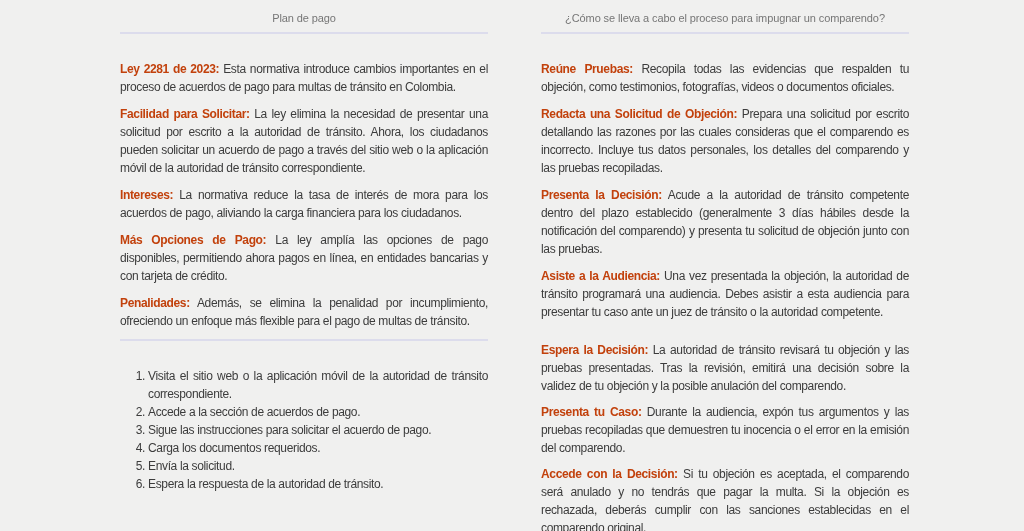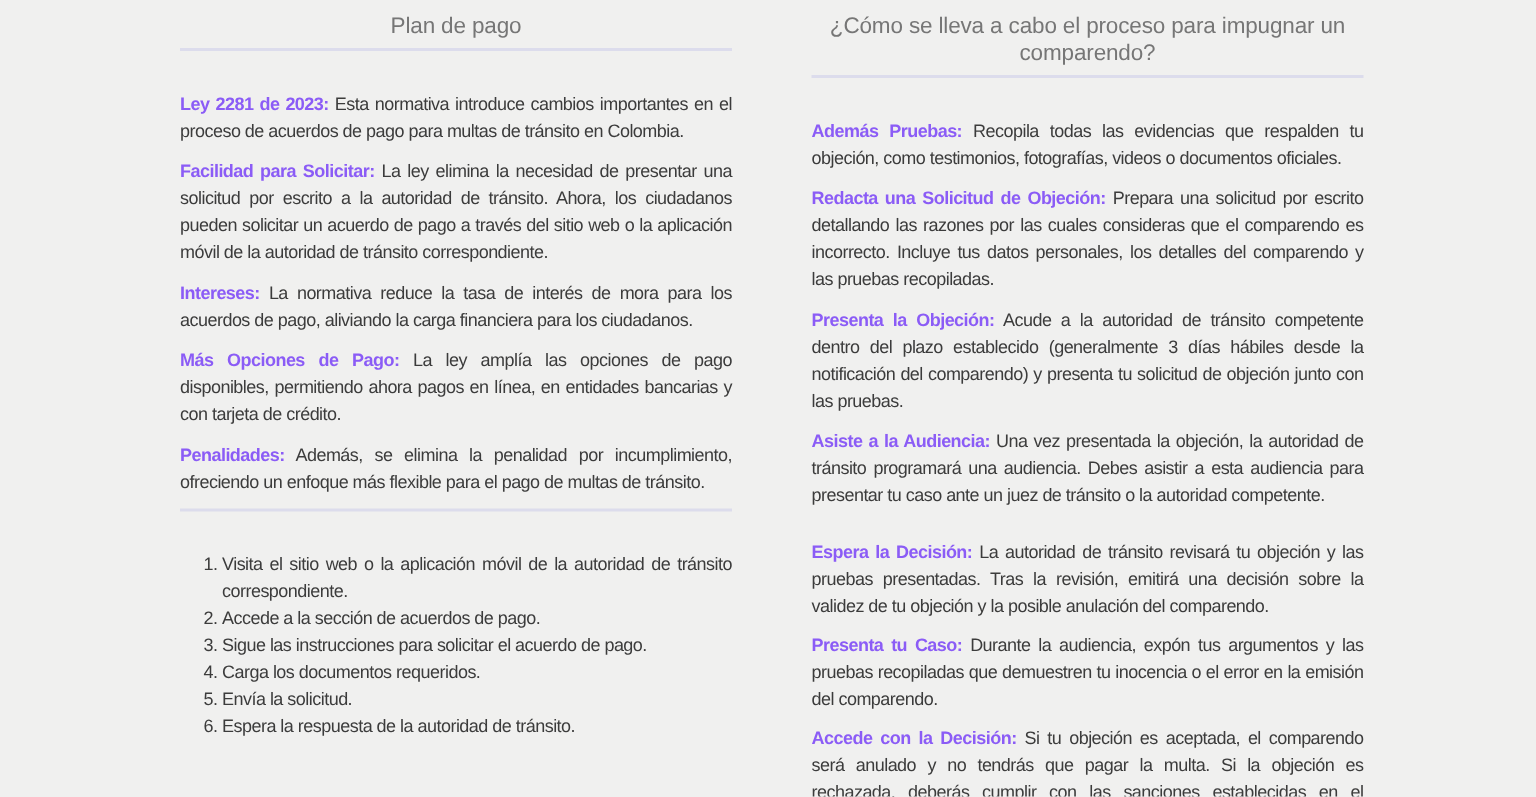--- a/index.html
+++ b/index.html
@@ -16,21 +16,21 @@
     display: flex;
     gap: 53px;
     padding: 9px 116px 0 120px;
   }
   .col {
     width: 368px;
     flex: 0 0 368px;
   }
   .col-title {
     margin: 0;
-    font-size: 15px;
+    font-size: 11px;
     font-weight: 400;
     line-height: 18px;
     letter-spacing: -0.1px;
     text-align: center;
     color: #767676;
   }
   .divider {
     border: none;
     border-top: 2px solid #dcdcec;
     height: 0;
@@ -38,21 +38,21 @@
   }
   .content { margin-top: 26px; }
   .para {
     margin: 0 0 9px 0;
     font-size: 12px;
     letter-spacing: -0.35px;
     line-height: 18px;
     color: #3c3c3c;
     text-align: justify;
   }
-  .para b { font-weight: 700; color: #8b5cf6; }
+  .para b { font-weight: 700; color: #c2410c; }
   .steps-title { margin-top: 16px; }
   .steps-divider { margin-top: 6px; }
   .steps {
     margin: 26px 0 0 0;
     padding: 0 0 0 28px;
     font-size: 12px;
     letter-spacing: -0.35px;
     line-height: 18px;
     color: #3c3c3c;
   }
@@ -85,23 +85,23 @@
         <li>Envía la solicitud.</li>
         <li>Espera la respuesta de la autoridad de tránsito.</li>
       </ol>
     </div>
   </section>
 
   <section class="col">
     <h2 class="col-title">¿Cómo se lleva a cabo el proceso para impugnar un comparendo?</h2>
     <hr class="divider">
     <div class="content">
-      <p class="para"><b>Además Pruebas:</b> <span>Recopila todas las evidencias que respalden tu objeción, como testimonios, fotografías, videos o documentos oficiales.</span></p>
+      <p class="para"><b>Reúne Pruebas:</b> <span>Recopila todas las evidencias que respalden tu objeción, como testimonios, fotografías, videos o documentos oficiales.</span></p>
       <p class="para"><b>Redacta una Solicitud de Objeción:</b> <span>Prepara una solicitud por escrito detallando las razones por las cuales consideras que el comparendo es incorrecto. Incluye tus datos personales, los detalles del comparendo y las pruebas recopiladas.</span></p>
-      <p class="para"><b>Presenta la Objeción:</b> <span>Acude a la autoridad de tránsito competente dentro del plazo establecido (generalmente 3 días hábiles desde la notificación del comparendo) y presenta tu solicitud de objeción junto con las pruebas.</span></p>
+      <p class="para"><b>Presenta la Decisión:</b> <span>Acude a la autoridad de tránsito competente dentro del plazo establecido (generalmente 3 días hábiles desde la notificación del comparendo) y presenta tu solicitud de objeción junto con las pruebas.</span></p>
       <p class="para"><b>Asiste a la Audiencia:</b> <span>Una vez presentada la objeción, la autoridad de tránsito programará una audiencia. Debes asistir a esta audiencia para presentar tu caso ante un juez de tránsito o la autoridad competente.</span></p>
 
       <div class="bottom-block">
         <p class="para"><b>Espera la Decisión:</b> <span>La autoridad de tránsito revisará tu objeción y las pruebas presentadas. Tras la revisión, emitirá una decisión sobre la validez de tu objeción y la posible anulación del comparendo.</span></p>
         <p class="para"><b>Presenta tu Caso:</b> <span>Durante la audiencia, expón tus argumentos y las pruebas recopiladas que demuestren tu inocencia o el error en la emisión del comparendo.</span></p>
         <p class="para"><b>Accede con la Decisión:</b> <span>Si tu objeción es aceptada, el comparendo será anulado y no tendrás que pagar la multa. Si la objeción es rechazada, deberás cumplir con las sanciones establecidas en el comparendo original.</span></p>
       </div>
     </div>
   </section>
 

